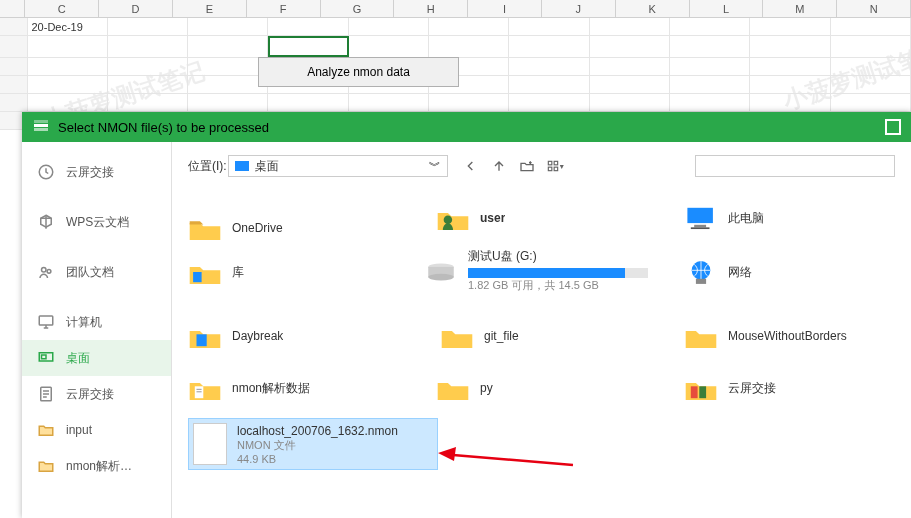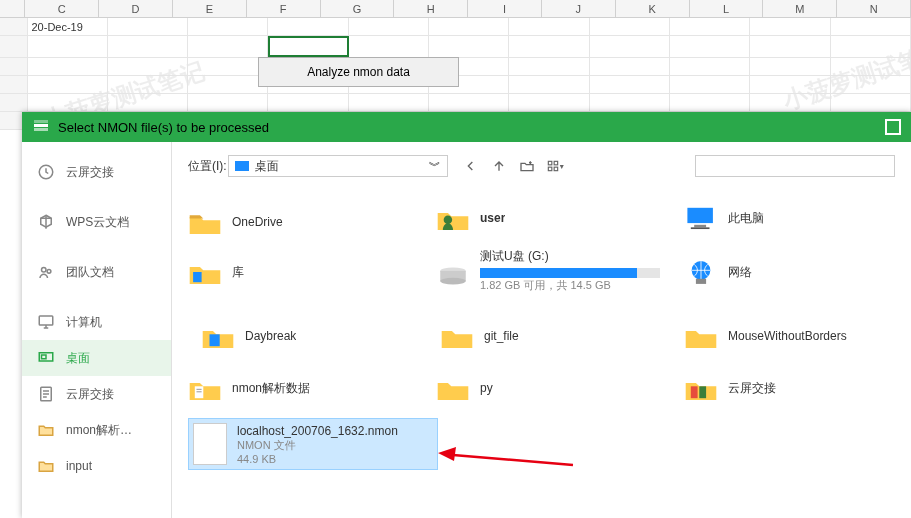--- a/index.html
+++ b/index.html
@@ -249,29 +249,29 @@
             </svg>
           </span>
         <span class="label">云屏交接</span>
       </div>
       <div class="sidebar-item">
         <span class="icon">
             <svg width="18" height="18" viewBox="0 0 24 24" fill="none" stroke="#d9a441" stroke-width="2">
               <path d="M3 7h6l2 2h10v10H3z" fill="#ffe09c"></path>
             </svg>
           </span>
-        <span class="label">nmon解析…</span>
+        <span class="label">input</span>
       </div>
       <div class="sidebar-item">
         <span class="icon">
             <svg width="18" height="18" viewBox="0 0 24 24" fill="none" stroke="#d9a441" stroke-width="2">
               <path d="M3 7h6l2 2h10v10H3z" fill="#ffe09c"></path>
             </svg>
           </span>
-        <span class="label">input</span>
+        <span class="label">nmon解析…</span>
       </div>
     </div>
 
     <div class="main-pane">
       <div class="location-row">
         <span class="label">位置(I):</span>
         <div class="location-select">
           <span class="mon-icon"></span>
           <span>桌面</span>
           <span class="chevron">︾</span>
@@ -301,21 +301,21 @@
                 <rect x="14" y="14" width="6" height="6"></rect>
               </svg>
               <span style="font-size:8px;">▾</span>
             </span>
         </div>
         <input class="search-box" style="">
       </div>
 
       <div class="items-area">
 
-        <div class="item" style="top:14px; left:0;">
+        <div class="item" style="top:20px; left:0;">
           <svg class="folder-icon" viewBox="0 0 40 32">
               <path d="M2 10h12l4 4h20v16H2z" fill="#ffcc4d"></path>
               <path d="M2 8h12l4 4H2z" fill="#e2a93a"></path>
             </svg>
           <div class="text">
               <span class="name">OneDrive</span>
             </div>
         </div>
         <div class="item" style="top:10px; left:248px;font-weight:bold;">
           <svg class="folder-icon" viewBox="0 0 40 32">
@@ -340,21 +340,21 @@
 
         <div class="item" style="top:64px; left:0;">
           <svg class="folder-icon" viewBox="0 0 40 32">
               <path d="M2 10h12l4 4h20v16H2z" fill="#ffcc4d"></path>
               <rect x="6" y="16" width="10" height="12" fill="#1a8cff"></rect>
             </svg>
           <div class="text">
               <span class="name">库</span>
             </div>
         </div>
-        <div class="item" style="top:54px; left:248px; align-items:center;">
+        <div class="item" style="top:54px; left:236px; align-items:flex-start;">
           <svg class="folder-icon" viewBox="0 0 40 32" style="margin-top:10px;">
               <ellipse cx="20" cy="10" rx="15" ry="4" fill="#ddd"></ellipse>
               <rect x="5" y="10" width="30" height="12" fill="#ccc"></rect>
               <ellipse cx="20" cy="22" rx="15" ry="4" fill="#bbb"></ellipse>
             </svg>
           <div class="text" style="min-width:190px;">
             <span class="name">测试U盘 (G:)</span>
             <div class="usb-bar">
                 <div class="usb-fill" style="width:87%;"></div>
               </div>
@@ -365,21 +365,21 @@
           <svg class="folder-icon" viewBox="0 0 40 32">
               <circle cx="20" cy="14" r="11" fill="#1a8cff"></circle>
               <path d="M9 14h22M20 3v22M12 7c5 4 5 10 0 14M28 7c-5 4-5 10 0 14" stroke="#fff" stroke-width="1" fill="none"></path>
               <rect x="14" y="24" width="12" height="6" fill="#888"></rect>
             </svg>
           <div class="text">
               <span class="name">网络</span>
             </div>
         </div>
 
-        <div class="item" style="top:128px; left:13px;">
+        <div class="item" style="top:128px; left:0;">
           <svg class="folder-icon" viewBox="0 0 40 32">
               <path d="M2 10h12l4 4h20v16H2z" fill="#ffcc4d"></path>
               <rect x="10" y="14" width="12" height="14" fill="#1a8cff"></rect>
             </svg>
           <div class="text">
               <span class="name">Daybreak</span>
             </div>
         </div>
         <div class="item" style="top:128px; left:252px;">
           <svg class="folder-icon" viewBox="0 0 40 32">

